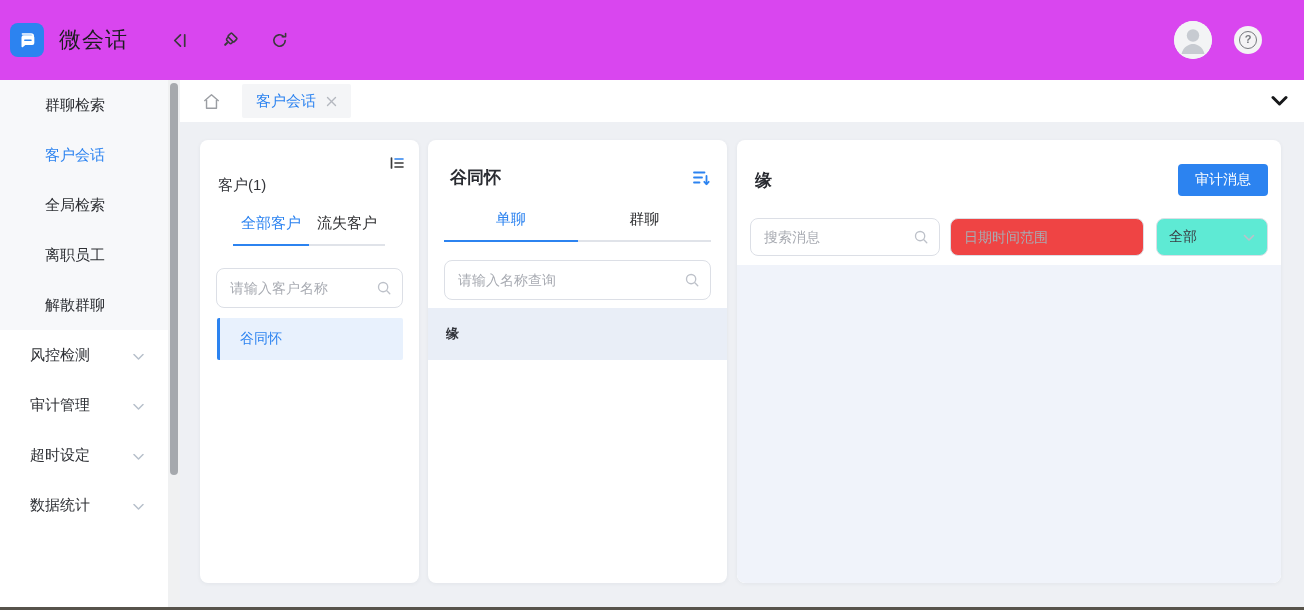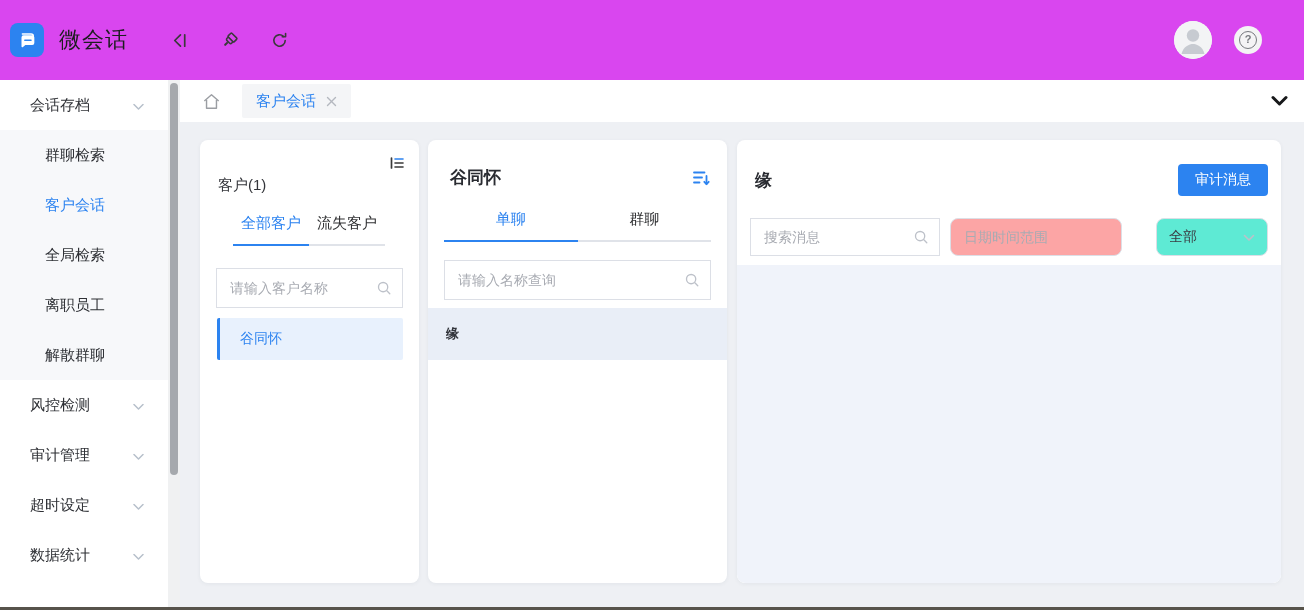--- a/index.html
+++ b/index.html
@@ -54,21 +54,21 @@
   .p3{left:557px;right:23px;overflow:hidden}
 
   
   .ptabs{display:flex;border-bottom:2px solid #e0e3e9}
   .ptab{flex:1;text-align:center;font-size:15px;color:#303133;padding-bottom:11px;cursor:pointer;position:relative}
   .ptab.active{color:var(--primary)}
   .ptab.active::after{content:"";position:absolute;left:0;right:0;bottom:-2px;height:2px;background:var(--primary)}
 
   
   .search{position:relative}
-  .search input{width:100%;height:40px;border:1px solid var(--border);border-radius:0;padding:0 34px 0 13px;font-size:14px;color:#303133;outline:none;background:#fff}
+  .search input{width:100%;height:40px;border:1px solid var(--border);border-radius:8px;padding:0 34px 0 13px;font-size:14px;color:#303133;outline:none;background:#fff}
   .search input::placeholder{color:var(--placeholder)}
   .search .mag{position:absolute;right:11px;top:50%;transform:translateY(-50%);display:flex}
 
   
   .p1-iconrow{display:flex;justify-content:flex-end;padding:15px 14px 0}
   .p1-listicon{background:none;border:none;cursor:pointer;display:flex}
   .p1-title{padding:5px 18px 0;font-size:15px;color:#33353a}
   .p1 .ptabs{margin:19px 0 0 33px;width:152px}
   .p1 .search{margin:22px 16px 0}
   .cust-item{margin:10px 16px 0 17px;height:42px;background:var(--customer-selected-bg);border-left:3px solid var(--primary);border-radius:2px;display:flex;align-items:center;padding-left:20px;font-size:14px;color:var(--primary);cursor:pointer}
@@ -81,21 +81,21 @@
   .p2 .search{margin:18px 16px 4px}
   .sess-item{margin-top:8px;height:52px;background:var(--session-selected-bg);display:flex;align-items:center;padding-left:18px;font-size:13px;font-weight:bold;color:#33353c;cursor:pointer}
 
   
   .p3-head{display:flex;align-items:center;justify-content:space-between;padding:24px 13px 0 18px}
   .p3-title{font-size:17px;font-weight:bold;color:#2a2c32}
   .audit-btn{height:32px;padding:0 17px;background:var(--primary);border:none;border-radius:4px;color:#fff;font-size:14px;cursor:pointer;font-family:inherit}
   .p3-filters{display:flex;margin:22px 13px 0;gap:10px}
   .p3-filters .search{width:190px}
   .p3-filters .search input{height:38px}
-  .date-input{width:172px;height:38px;border:1px solid var(--border);border-radius:8px;padding:0 13px;font-size:14px;color:#303133;outline:none;background:#fca5a5;font-family:inherit}
+  .date-input{width:194px;height:38px;border:1px solid var(--border);border-radius:8px;padding:0 13px;font-size:14px;color:#303133;outline:none;background:#ef4444;font-family:inherit}
   .date-input::placeholder{color:var(--placeholder)}
   .type-select{margin-left:auto;width:112px;height:38px;border:1px solid var(--border);border-radius:8px;display:flex;align-items:center;justify-content:space-between;padding:0 12px;font-size:14px;color:#3a3c42;cursor:pointer;background:#5eead4}
   .msg-area{position:absolute;left:0;right:0;top:125px;bottom:0;background:var(--message-area-bg);border-radius:0 0 8px 8px}
 
   .window-edge{position:absolute;left:0;right:0;bottom:0;height:3px;background:var(--window-edge);z-index:20}
 </style>
 </head>
 <body>
 
 <div class="header">
@@ -138,28 +138,20 @@
         <path d="M7.5 33c1.5-7.5 8-10 11.5-10s10 2.5 11.5 10z" fill="#c7cbd1"></path>
       </svg>
     </div>
     <div class="help">
       <span class="help-q">?</span>
     </div>
   </div>
 </div>
 
 <div class="sidebar">
-  <div class="side-item">
-    <span>会话存档</span>
-    <span class="side-chev">
-      <svg width="11" height="7" viewBox="0 0 11 7" fill="none" stroke="#b7c0cb" stroke-width="1.5" stroke-linecap="round" stroke-linejoin="round">
-          <polyline points="1,1 5.5,5.5 10,1"></polyline>
-        </svg>
-    </span>
-  </div>
   <div class="side-item sub">
       <span>群聊检索</span>
     </div>
   <div class="side-item sub active">
       <span>客户会话</span>
     </div>
   <div class="side-item sub">
       <span>全局检索</span>
     </div>
   <div class="side-item sub">

